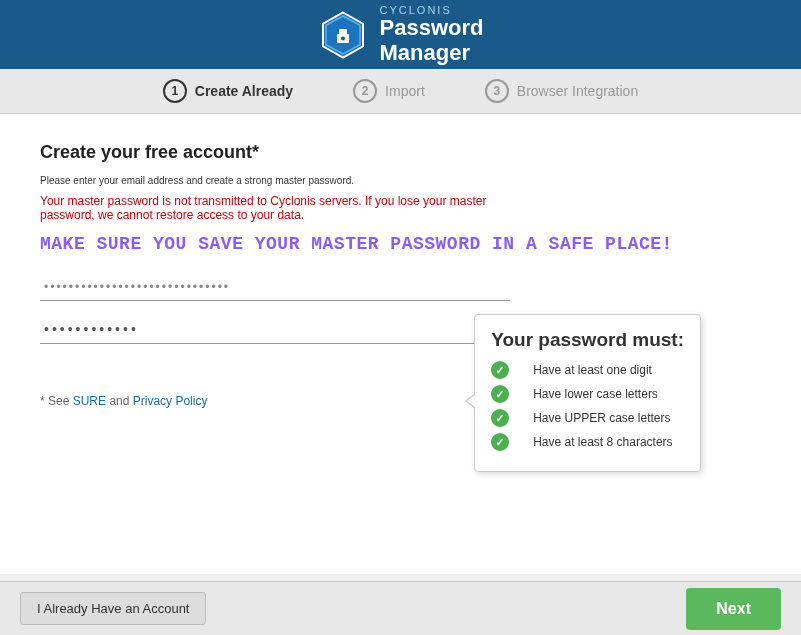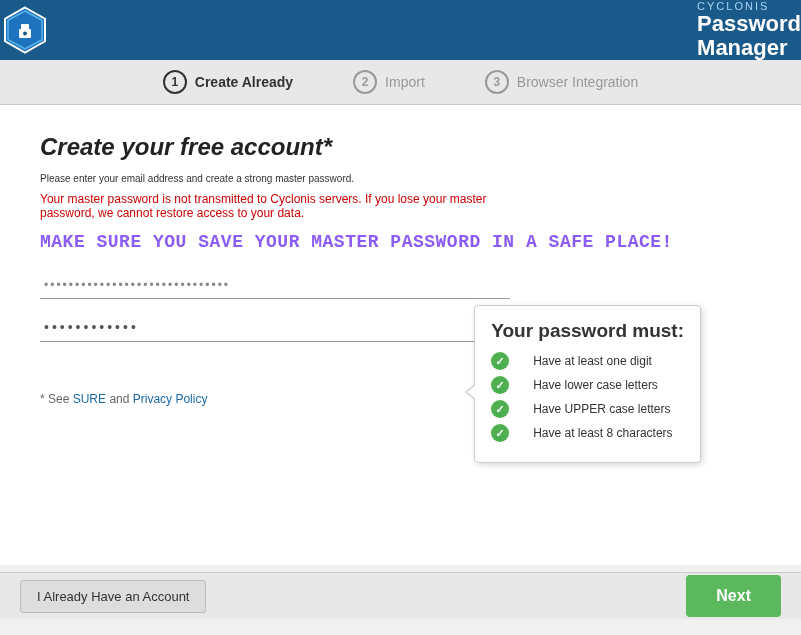--- a/index.html
+++ b/index.html
@@ -1,24 +1,24 @@
 <!DOCTYPE html>
 <html><head>
   <meta charset="utf-8">
   <style>
     * { box-sizing: border-box; margin: 0; padding: 0; }
     body { font-family: Arial, sans-serif; background: #f0f0f0; width: 801px; height: 635px; overflow: hidden; }
 
     
     .header {
       background: #1a5a8a;
-      height: 60px;
-      display: flex;
-      align-items: center;
-      justify-content: space-between;
+      height: 69px;
+      display: flex;
+      align-items: center;
+      justify-content: center;
       gap: 12px;
     }
     .logo-hex {
       width: 50px;
       height: 50px;
     }
     .logo-text {
       display: flex;
       flex-direction: column;
     }
@@ -74,25 +74,24 @@
     }
 
     
     .main {
       background: #fff;
       padding: 28px 40px 20px 40px;
       position: relative;
       min-height: 460px;
     }
     .page-title {
-      font-size: 24px;
+      font-size: 18px;
       font-weight: bold;
       color: #222;
       margin-bottom: 12px;
-      font-style: italic;
     }
     .subtitle {
       font-size: 10px;
       color: #333;
       margin-bottom: 8px;
     }
     .warning-text {
       font-size: 12px;
       color: #cc0000;
       margin-bottom: 12px;
@@ -198,28 +197,28 @@
       color: #666;
     }
     .footer-links a {
       color: #1a6aaa;
       text-decoration: none;
     }
 
     
     .bottom-bar {
       background: #e8e8e8;
-      height: 47px;
+      height: 54px;
       display: flex;
       align-items: center;
       justify-content: space-between;
       padding: 0 20px;
       border-top: 1px solid #ccc;
       position: absolute;
-      bottom: 16px;
+      bottom: 0;
       left: 0;
       right: 0;
     }
     .already-btn {
       background: #ddd;
       border: 1px solid #bbb;
       padding: 8px 16px;
       font-size: 13px;
       color: #333;
       cursor: pointer;

